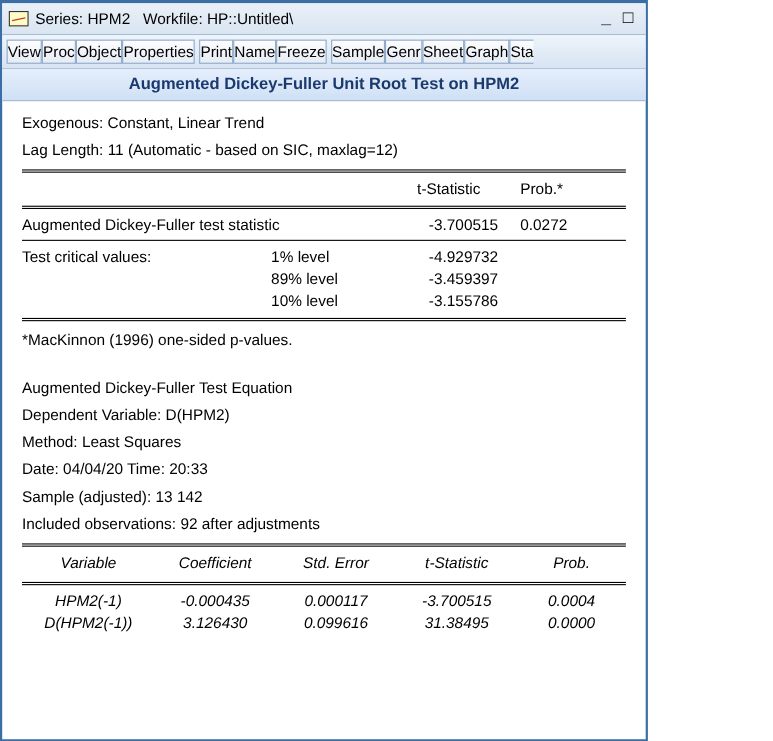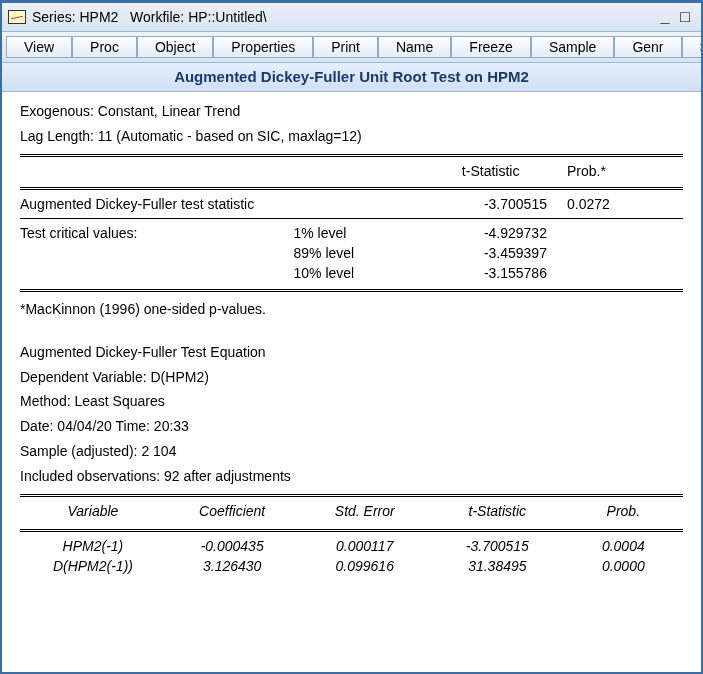--- a/index.html
+++ b/index.html
@@ -3,21 +3,21 @@
 <meta charset="utf-8">
 <style>
   html, body {
     margin: 0;
     padding: 0;
     font-family: Arial, Helvetica, sans-serif;
     font-size: 14px;
     background: #fff;
   }
   .frame {
-    width: 703px;
+    width: 589px;
     height: 674px;
     box-sizing: border-box;
     border: 2px solid #3a6ea5;
     border-top-width: 3px;
     background: #fff;
     overflow: hidden;
     position: relative;
   }
   .title-bar {
     background: linear-gradient(#eaf0f8, #d9e5f2);
@@ -62,21 +62,21 @@
     padding: 4px 4px;
   }
   .toolbar .gap {
     width: 4px;
   }
   .toolbar button {
     font: inherit;
     font-size: 14px;
     background: linear-gradient(#fdfdfe, #e6ecf5);
     border: 1px solid #8faacb;
-    padding: 2px 17px;
+    padding: 2px 0;
     color: #000;
     cursor: pointer;
   }
   .subtitle-bar {
     background: linear-gradient(#e5eefc, #cfe0f5);
     text-align: center;
     font-weight: bold;
     color: #1a3a6e;
     font-size: 15px;
     padding: 5px 0 6px;
@@ -212,21 +212,21 @@
     <div class="dblrule" style="margin-top:6px;"></div>
 
     <div class="para" style="margin-top:8px;">*MacKinnon (1996) one-sided p-values.</div>
 
     <div style="height:18px;"></div>
 
     <div class="para">Augmented Dickey-Fuller Test Equation</div>
     <div class="para">Dependent Variable: D(HPM2)</div>
     <div class="para">Method: Least Squares</div>
     <div class="para">Date: 04/04/20   Time: 20:33</div>
-    <div class="para">Sample (adjusted): 2 104</div>
+    <div class="para">Sample (adjusted): 13 142</div>
     <div class="para">Included observations: 92 after adjustments</div>
 
     <div class="dblrule"></div>
 
     <table class="vars">
       <tbody>
           <tr>
         <td style="width:22%;">Variable</td>
         <td style="width:20%;">Coefficient</td>
         <td style="width:20%;">Std. Error</td>

